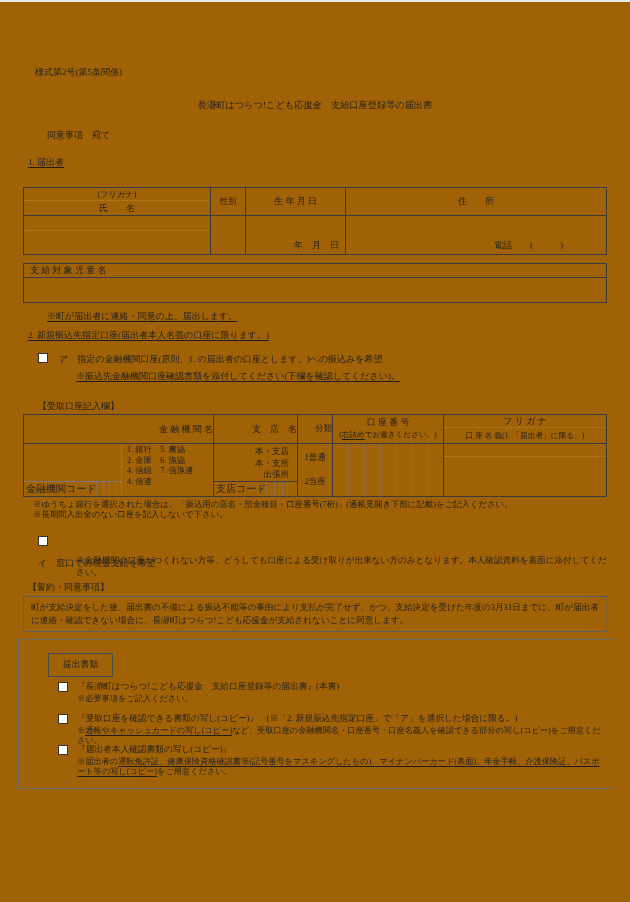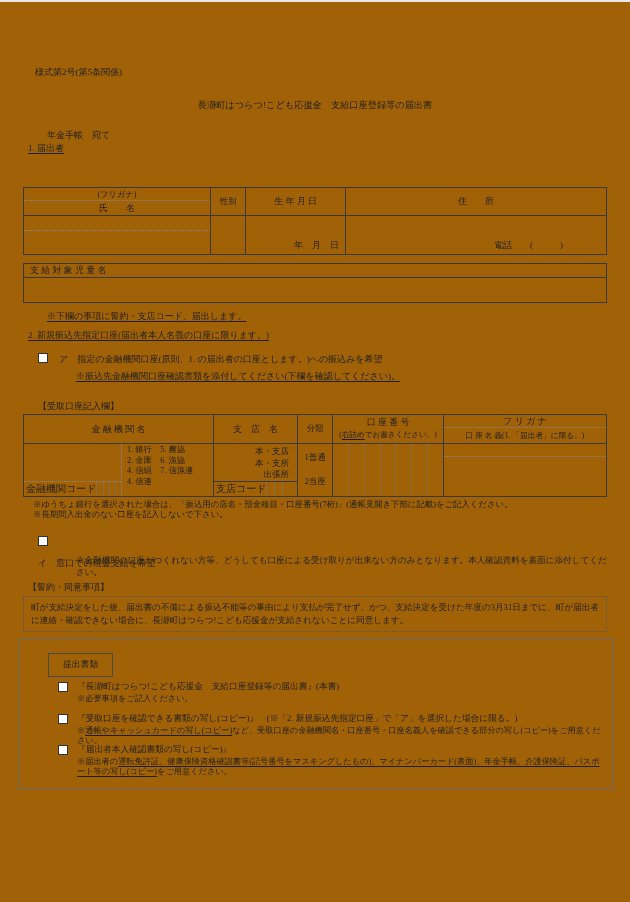--- a/index.html
+++ b/index.html
@@ -26,21 +26,21 @@
   .chbox{width:584px;height:40px;border:1px solid #3a3a3a;box-sizing:border-box;}
   .chbox-h{height:14px;line-height:13px;padding-left:6px;border-bottom:1px solid #3a3a3a;box-sizing:border-box;}
   .chbox-b{height:24px;}
   
   .optrow{display:flex;align-items:flex-start;gap:11px;}
   
   .t2{display:flex;width:584px;height:83px;border:1px solid #3a3a3a;box-sizing:border-box;}
   .t2col{box-sizing:border-box;border-right:1px solid #3a3a3a;display:flex;flex-direction:column;}
   .t2col:last-child{border-right:none;flex:1;}
   .t2h{height:29px;border-bottom:1px solid #3a3a3a;box-sizing:border-box;}
-  .t2h-one{line-height:28px;text-align:center;}
+  .t2h-one{line-height:28px;text-align:right;}
   .t2h-l1{height:14px;line-height:15px;text-align:center;}
   .t2h-l2{height:14px;line-height:12px;text-align:center;font-size:7.6px;}
   .t2h-furi{height:13px;line-height:13px;text-align:center;border-bottom:1px dotted #888;box-sizing:border-box;}
   .t2h-holder{height:15px;line-height:15px;text-align:center;font-size:7.7px;}
   .t2b{position:relative;height:52px;}
   .t2-divider{position:absolute;left:97px;top:0;bottom:0;border-left:1px dotted #888;}
   .bank-list{position:absolute;left:103px;top:1px;font-size:8.3px;line-height:10.6px;white-space:nowrap;}
   .code-row{position:absolute;left:0;bottom:0;height:15px;display:flex;align-items:stretch;box-sizing:border-box;}
   .code-label{font-size:10px;line-height:14px;padding-left:2px;white-space:nowrap;}
   .code-cell{width:8px;border-left:1px dotted #777;box-sizing:border-box;}
@@ -61,23 +61,23 @@
   .doc-title{font-size:8.7px;}
   .doc-note{font-size:8.2px;margin-top:1.5px;line-height:10.5px;}
 </style>
 </head>
 <body>
 
 <div id="page">
 
   <div class="abs" style="left:35px;top:64px;">様式第2号(第5条関係)</div>
   <div class="abs" style="left:0;right:0;top:97px;text-align:center;font-size:9.2px;">長瀞町はつらつ!こども応援金　支給口座登録等の届出書</div>
-  <div class="abs" style="left:47px;top:127px;">年金手帳　宛て</div>
-
-  <div class="abs u" style="left:28px;top:140px;">1. 届出者</div>
+  <div class="abs" style="left:47px;top:127px;">同意事項　宛て</div>
+
+  <div class="abs u" style="left:28px;top:154px;">1. 届出者</div>
 
   <div class="abs t1" style="left:23px;top:185px;">
     <div class="t1col" style="width:187px;">
       <div class="t1h">
         <div class="t1h-furi">(フリガナ)</div>
         <div class="t1h-name">氏　　名</div>
       </div>
       <div class="t1b">
         <div class="furi-line"></div>
       </div>
@@ -98,21 +98,21 @@
         <span class="phone-text">電話　　(　　　)</span>
       </div>
     </div>
   </div>
 
   <div class="abs chbox" style="left:23px;top:261px;">
     <div class="chbox-h">支 給 対 象 児 童 名</div>
     <div class="chbox-b"></div>
   </div>
 
-  <div class="abs u" style="left:47px;top:308px;">※下欄の事項に誓約・支店コード、届出します。</div>
+  <div class="abs u" style="left:47px;top:308px;">※町が届出者に連絡・同意の上、届出します。</div>
 
   <div class="abs u" style="left:28px;top:327px;">2. 新規振込先指定口座(届出者本人名義の口座に限ります。)</div>
 
   <div class="abs optrow" style="left:38px;top:351px;">
     <span class="cb"></span>
     <span>ア　指定の金融機関口座(原則、1. の届出者の口座とします。)への振込みを希望</span>
   </div>
   <div class="abs u" style="left:76px;top:368px;">※振込先金融機関口座確認書類を添付してください(下欄を確認してください)。</div>
 
   <div class="abs" style="left:38px;top:398px;">【受取口座記入欄】</div>

